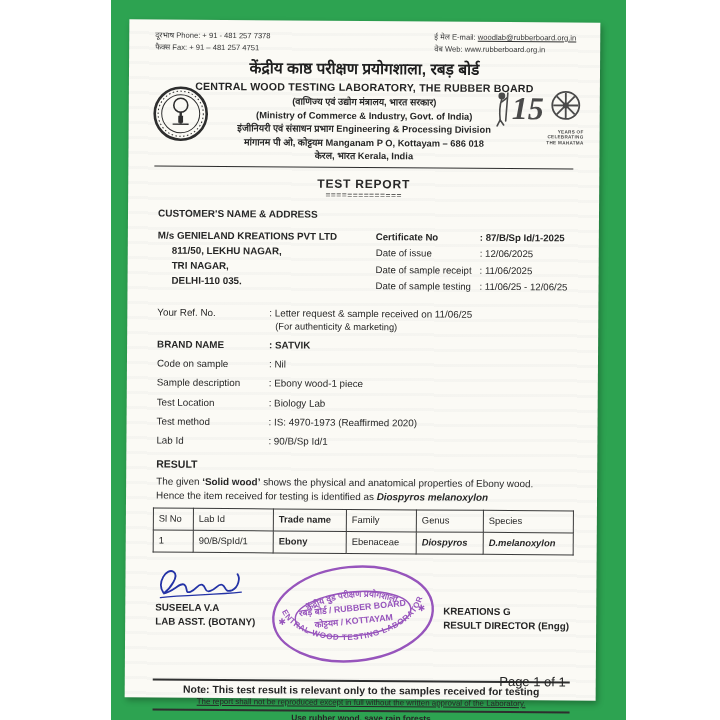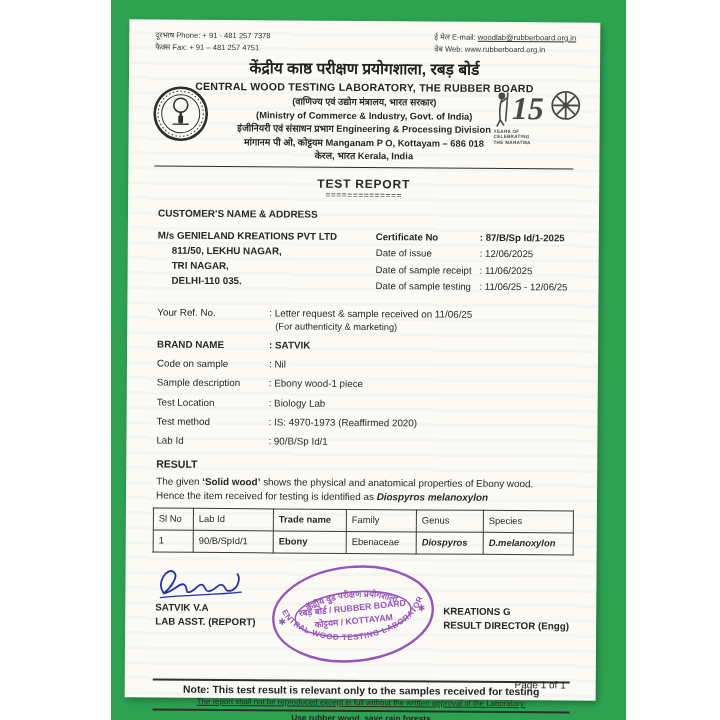--- a/index.html
+++ b/index.html
@@ -21,21 +21,21 @@
     background:repeating-linear-gradient(180deg,transparent 0 12px,rgba(120,130,140,.045) 12px 15px);
   }
   .contact-row{display:flex;justify-content:space-between;padding:10px 24px 0 26px;font-size:7.6px;line-height:1.55;color:#333;}
   .contact-right{text-align:left;}
   .u{text-decoration:underline;}
   .masthead{text-align:center;margin-top:4px;}
   .title-hi{font-size:15.5px;font-weight:bold;color:#1d1d1d;}
   .title-en{font-size:10.6px;font-weight:bold;letter-spacing:.2px;margin-top:2px;}
   .mast-line{font-size:9.3px;font-weight:bold;margin-top:1.5px;}
   .seal{position:absolute;left:24px;top:66px;}
-  .logo150{position:absolute;right:16px;top:66px;text-align:left;color:#4a4a4a;}
+  .logo150{position:absolute;right:16px;top:66px;text-align:right;color:#4a4a4a;}
   .logo150 .small-lines{font-size:4.6px;font-weight:bold;line-height:1.25;letter-spacing:.3px;margin-top:-3px;}
   .head-rule{border-top:1.6px solid #2c2c2c;margin:5px 26px 0 26px;}
   .report-title{text-align:center;font-size:12px;font-weight:bold;letter-spacing:.8px;margin-top:9px;}
   .report-rule{text-align:center;font-size:8.5px;letter-spacing:.5px;line-height:.7;color:#2c2c2c;}
   .customer-heading{font-size:10px;font-weight:bold;margin:9px 0 0 30px;}
   .info-cols{display:flex;margin:8px 24px 0 30px;}
   .customer-block{width:218px;font-weight:bold;font-size:9.8px;line-height:1.55;}
   .customer-block .indent{margin-left:14px;}
   .cert-block{flex:1;font-size:9.6px;}
   .cert-row{display:flex;line-height:1.72;}
@@ -57,21 +57,21 @@
   .sig-left{position:absolute;left:30px;top:34px;font-size:9.8px;font-weight:bold;line-height:1.5;}
   .sig-script{position:absolute;left:28px;top:-4px;}
   .sig-right{position:absolute;left:318px;top:36px;font-size:9.8px;font-weight:bold;line-height:1.5;}
   .stamp-wrap{position:absolute;left:142px;top:-6px;transform:rotate(-6deg);opacity:.88;}
   .note-block{margin:0 26px 0 28px;}
   .note-rule{border-top:2px solid #2e2e2e;}
   .note-main{text-align:center;font-size:10.4px;font-weight:bold;margin-top:2px;}
   .note-disc{text-align:center;font-size:7.9px;text-decoration:underline;margin-top:1px;}
   .note-rule2{border-top:2px solid #2e2e2e;margin-top:2px;}
   .note-slogan{text-align:center;font-size:8.4px;font-weight:bold;margin-top:1px;}
-  .page-num{position:absolute;right:30px;bottom:9px;font-size:10px;}
+  .page-num{position:absolute;right:30px;bottom:9px;font-size:13px;}
 </style>
 </head>
 <body>
 
 <div class="green-band"></div>
 
 <div class="paper">
 
   <div class="contact-row">
     <div class="contact-left">
@@ -236,22 +236,22 @@
   </table>
 
   <div class="sig-area">
     <div class="sig-script">
       <svg width="92" height="42" viewBox="0 0 92 42">
         <path d="M10 30 C 3 20, 13 5, 20 9 C 26 13, 17 26, 10 31 C 20 29, 27 19, 31 22 C 35 25, 31 31, 37 29 C 43 27, 45 20, 49 22 C 53 24, 51 30, 57 28 C 63 26, 65 20, 69 22 C 73 24, 71 30, 79 27 C 85 24, 87 15, 84 11" fill="none" stroke="#2433a6" stroke-width="1.8" stroke-linecap="round"></path>
         <path d="M7 35 C 32 32, 62 32, 88 29" fill="none" stroke="#2433a6" stroke-width="1.2" stroke-linecap="round"></path>
       </svg>
     </div>
     <div class="sig-left">
-      <div>SATVIK V.A</div>
-      <div>LAB ASST. (REPORT)</div>
+      <div>SUSEELA V.A</div>
+      <div>LAB ASST. (BOTANY)</div>
     </div>
     <div class="stamp-wrap">
       <svg width="172" height="104" viewBox="0 0 172 104">
         <ellipse cx="86" cy="52" rx="80" ry="47" fill="none" stroke="#8a3fb5" stroke-width="2.4"></ellipse>
         <ellipse cx="86" cy="52" rx="58" ry="22" fill="none" stroke="#8a3fb5" stroke-width="1.4"></ellipse>
         <defs>
           <path id="stampTopArc" d="M 22 64 A 66 38 0 0 1 150 64" fill="none"></path>
           <path id="stampBottomArc" d="M 16 44 A 72 44 0 0 0 156 44" fill="none"></path>
         </defs>
         <text font-size="8.6" font-weight="bold" fill="#8a3fb5">

